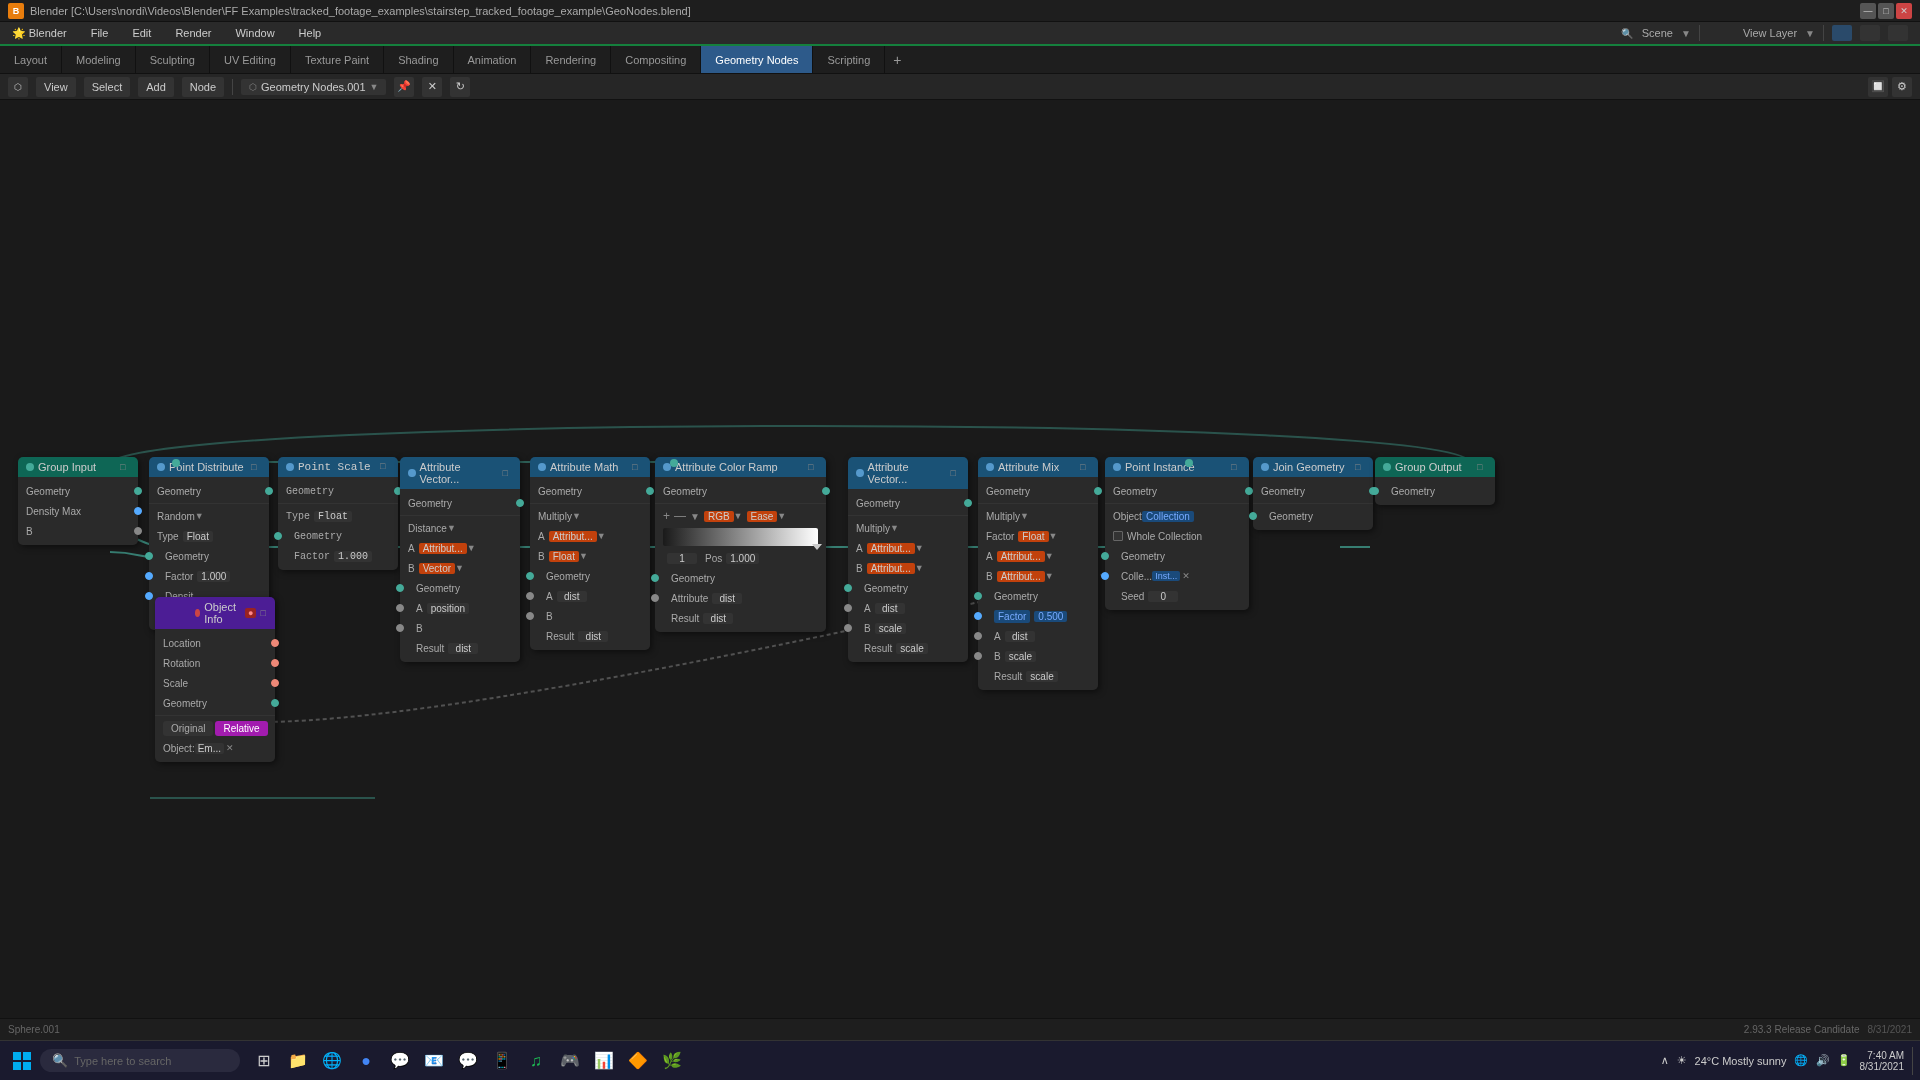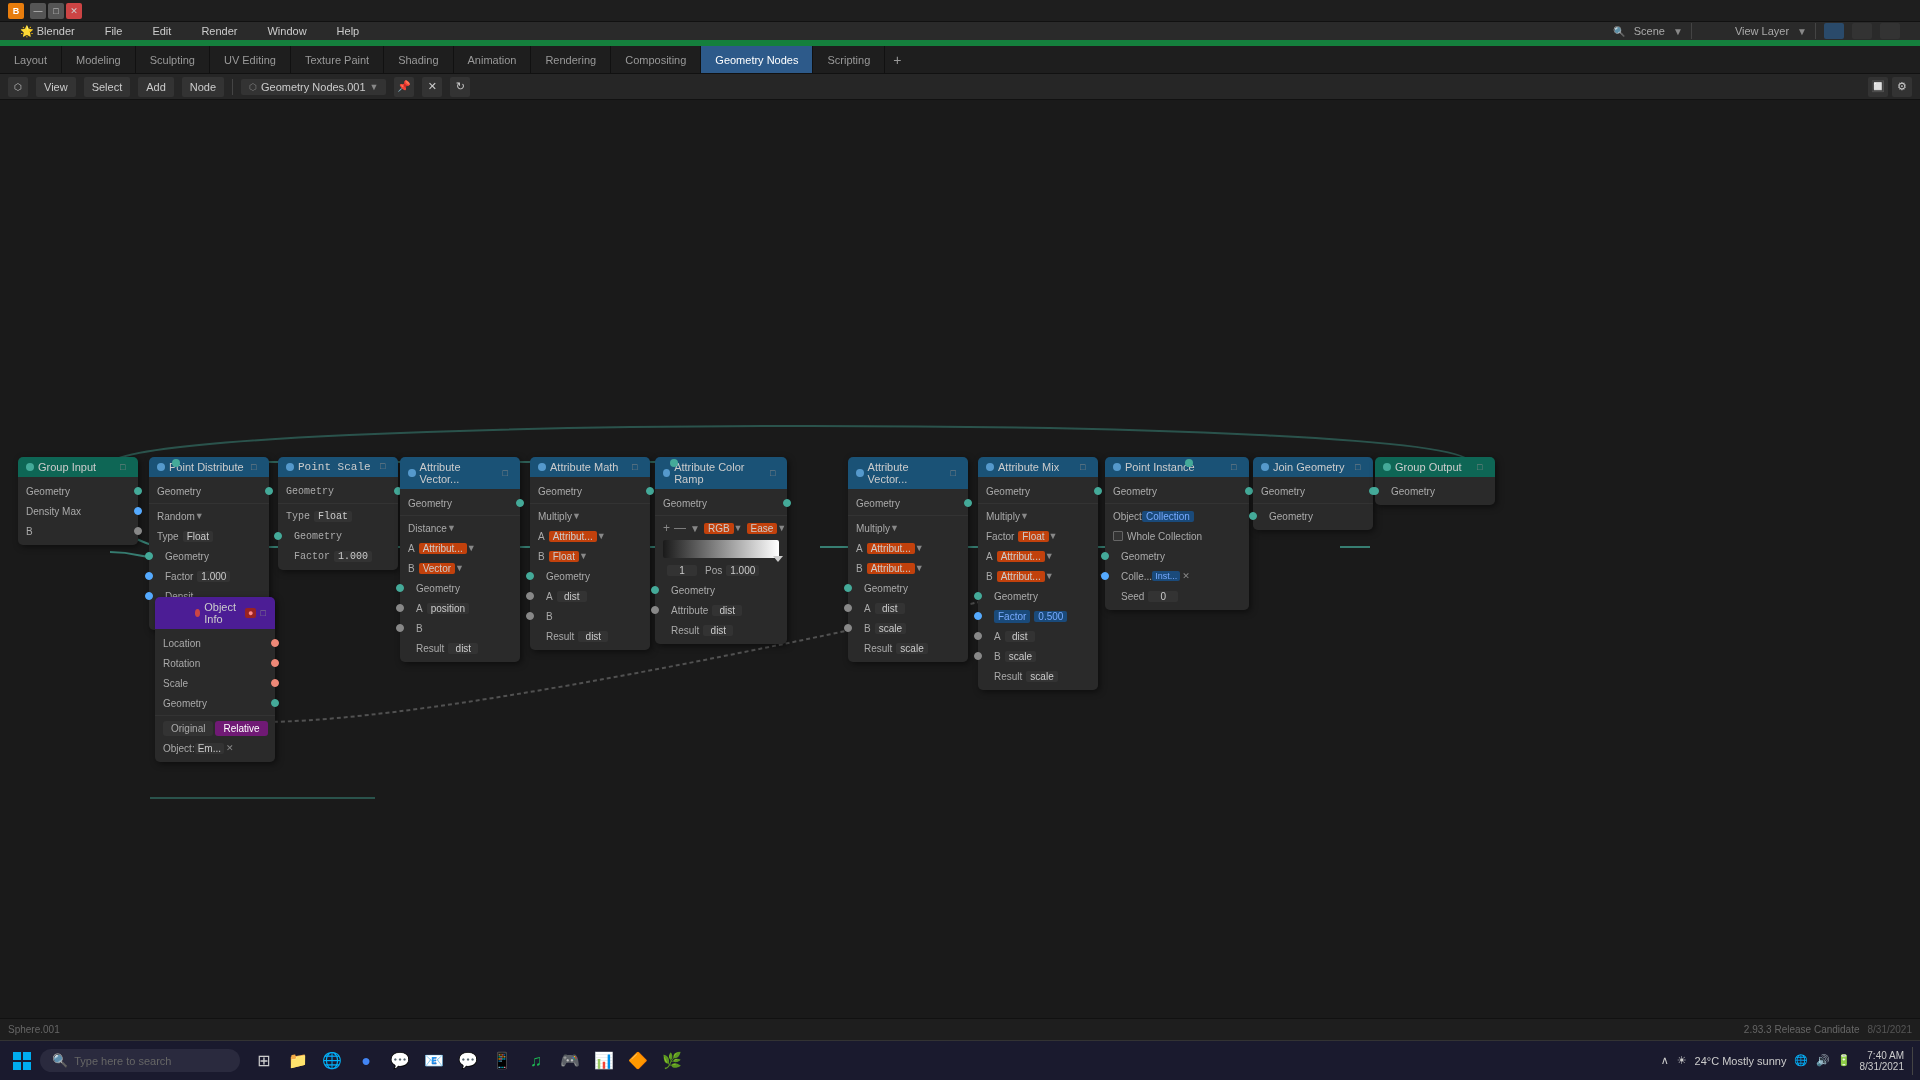--- a/index.html
+++ b/index.html
@@ -50,23 +50,23 @@
     #titlebar .win-btn.minimize { background: #555; }
     #titlebar .win-btn.maximize { background: #555; }
     #titlebar .win-btn.close { background: #c44; }
 
     
     #menubar {
       height: 24px;
       background: #2a2a2a;
       display: flex;
       align-items: center;
-      padding: 0 12px;
-      border-bottom: 6px solid #15803d;
-      gap: 14px;
+      padding: 0 4px;
+      border-bottom: 2px solid #15803d;
+      gap: 8px;
     }
     #menubar .menu-item {
       padding: 2px 8px;
       font-size: 11px;
       color: #ccc;
       cursor: pointer;
       border-radius: 3px;
     }
 
     
@@ -337,28 +337,29 @@
       color: #7af;
     }
 
     .btn-toggle {
       padding: 2px 8px;
       border-radius: 3px;
       font-size: 10px;
       cursor: pointer;
       border: none;
     }
-    .btn-toggle.active { background: #701a75; color: #fff; }
+    .btn-toggle.active { background: #a21caf; color: #fff; }
     .btn-toggle.inactive { background: #333; color: #aaa; }
   </style>
 </head>
 <body>
 
 <div id="titlebar">
   <div class="title-icon">B</div>
+  <span class="title-text">Blender  [C:\Users\nordi\Videos\Blender\FF Examples\tracked_footage_examples\stairstep_tracked_footage_example\GeoNodes.blend]</span>
   <div class="win-controls">
     <button class="win-btn minimize">—</button>
     <button class="win-btn maximize">□</button>
     <button class="win-btn close">✕</button>
   </div>
 </div>
 
 <div id="menubar">
   <div class="menu-item">🌟 Blender</div>
   <div class="menu-item">File</div>
@@ -663,21 +664,21 @@
         <div class="node-socket socket-left socket-gray"></div>
         <span class="node-label" style="margin-left:8px;">B</span>
       </div>
       <div class="node-row">
         <span class="node-label" style="margin-left:8px;">Result</span>
         <span class="node-value">dist</span>
       </div>
     </div>
   </div>
 
-  <div class="node" style="left:655px; top:355px; width:132px;">
+  <div class="node" style="left:655px; top:355px; width:171px;">
     <div class="node-header header-blue">
       <div class="node-dot" style="background:#59c;"></div>
       <span>Attribute Color Ramp</span>
       <span class="node-collapse-btn">□</span>
     </div>
     <div class="node-body">
       <div class="node-row">
         <span class="node-label">Geometry</span>
         <div class="node-socket socket-right socket-green"></div>
       </div>

